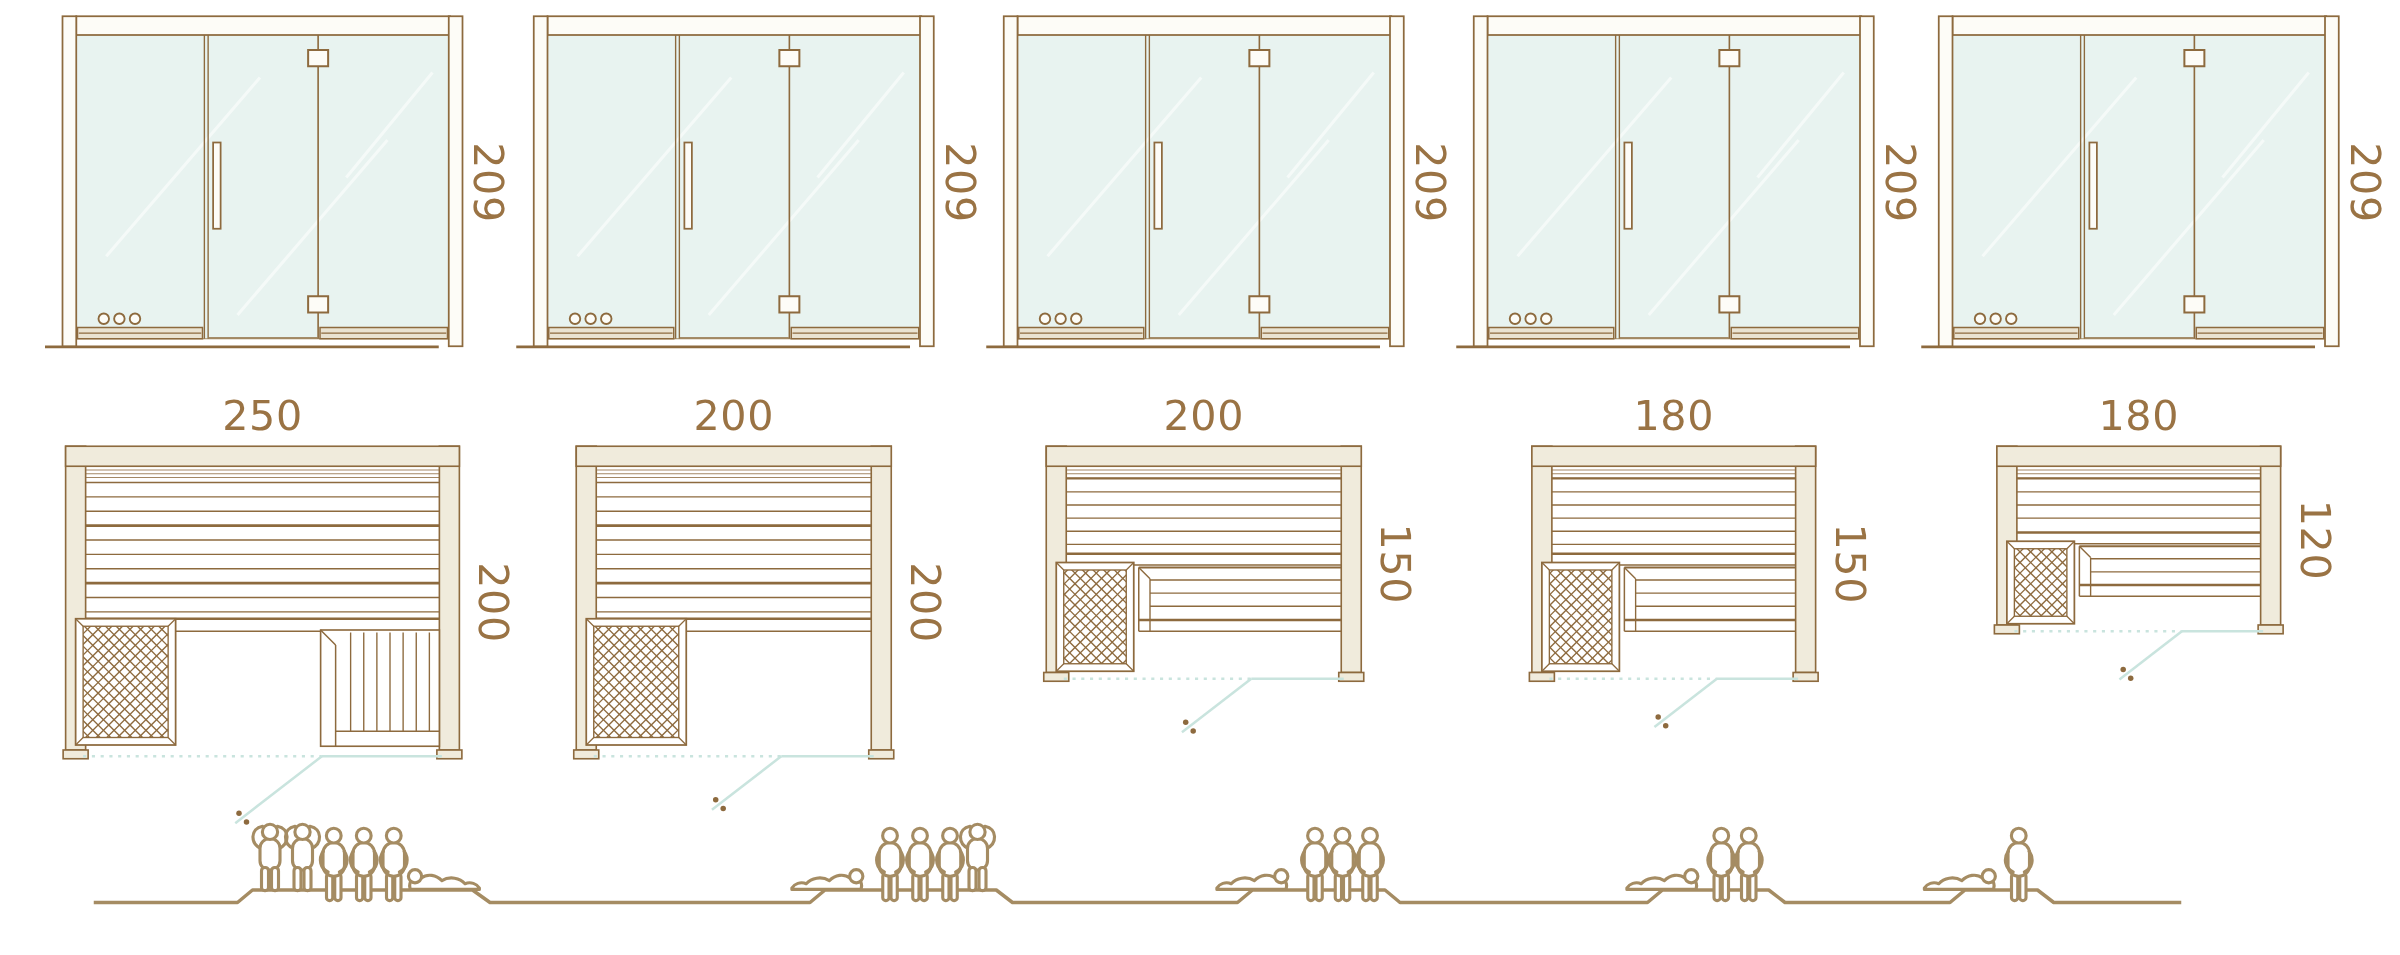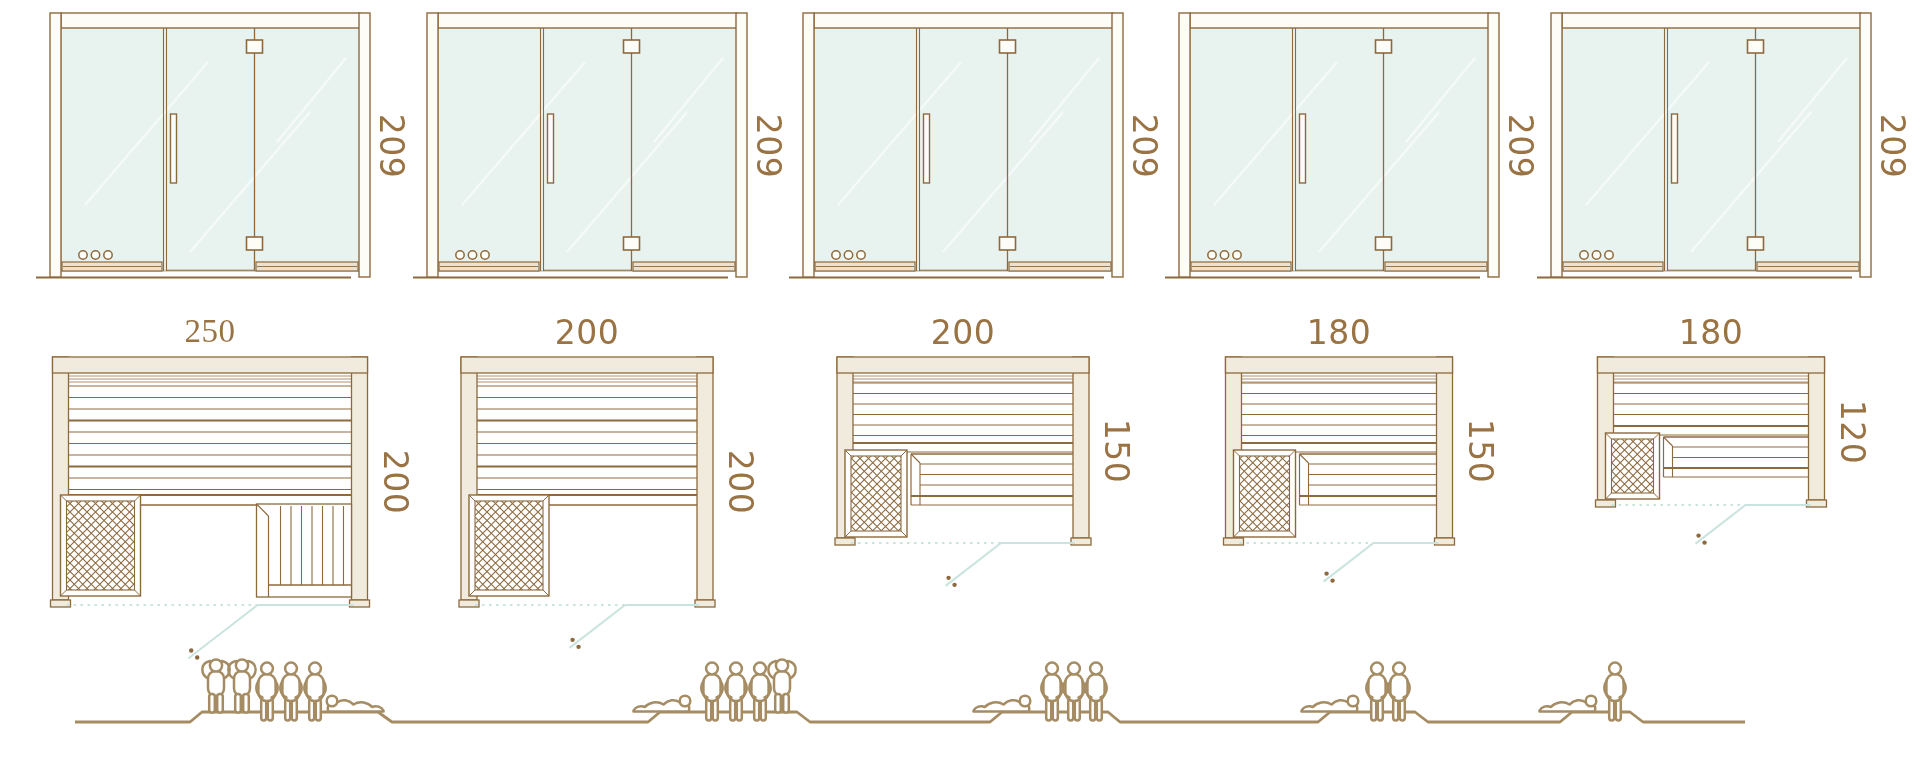--- a/index.html
+++ b/index.html
@@ -36,21 +36,21 @@
         <line x1="127" y1="270.2" x2="214" y2="270.2" stroke="#8d6a3e" stroke-width="1" opacity="1"></line>
         <rect x="22" y="262" width="100" height="9" fill="#eae3d2" stroke="#8d6a3e" stroke-width="1.2"></rect>
         <line x1="23" y1="266.5" x2="121" y2="266.5" stroke="#8d6a3e" stroke-width="0.9" opacity="1"></line>
         <rect x="216" y="262" width="102" height="9" fill="#eae3d2" stroke="#8d6a3e" stroke-width="1.2"></rect>
         <line x1="217" y1="266.5" x2="317" y2="266.5" stroke="#8d6a3e" stroke-width="0.9" opacity="1"></line>
         <circle cx="43" cy="255" r="4.2" fill="#fdfcf7" stroke="#8d6a3e" stroke-width="1.5"></circle>
         <circle cx="55.5" cy="255" r="4.2" fill="#fdfcf7" stroke="#8d6a3e" stroke-width="1.5"></circle>
         <circle cx="68" cy="255" r="4.2" fill="#fdfcf7" stroke="#8d6a3e" stroke-width="1.5"></circle>
       </svg>
     <div class="v-label h-label" style="left: 351px; top: 146px; color: rgb(154, 115, 68);">209</div>
-    <div class="w-label" style="color: rgb(154, 115, 68); font-family: Liberation Serif, serif;">250</div>
+    <div class="w-label" style="color: rgb(154, 115, 68);">250</div>
     <svg class="plan" width="360" height="330">
         <rect x="12.5" y="0" width="16" height="243" fill="#f0ebdc" stroke="#8d6a3e" stroke-width="1.3"></rect>
         <rect x="311.5" y="0" width="16" height="243" fill="#f0ebdc" stroke="#8d6a3e" stroke-width="1.3"></rect>
         <rect x="12.5" y="0" width="315" height="16" fill="#f0ebdc" stroke="#8d6a3e" stroke-width="1.3"></rect>
         <rect x="10.5" y="243" width="20" height="7" fill="#f0ebdc" stroke="#8d6a3e" stroke-width="1.3"></rect>
         <rect x="309.5" y="243" width="20" height="7" fill="#f0ebdc" stroke="#8d6a3e" stroke-width="1.3"></rect>
         <line x1="28.5" y1="19" x2="311.5" y2="19" stroke="#8d6a3e" stroke-width="0.9" opacity="0.8"></line>
         <line x1="28.5" y1="22" x2="311.5" y2="22" stroke="#8d6a3e" stroke-width="0.9" opacity="0.8"></line>
         <line x1="28.5" y1="25" x2="311.5" y2="25" stroke="#8d6a3e" stroke-width="0.9" opacity="0.8"></line>
         <line x1="28.5" y1="29" x2="311.5" y2="29" stroke="#8d6a3e" stroke-width="1.1" opacity="1"></line>

